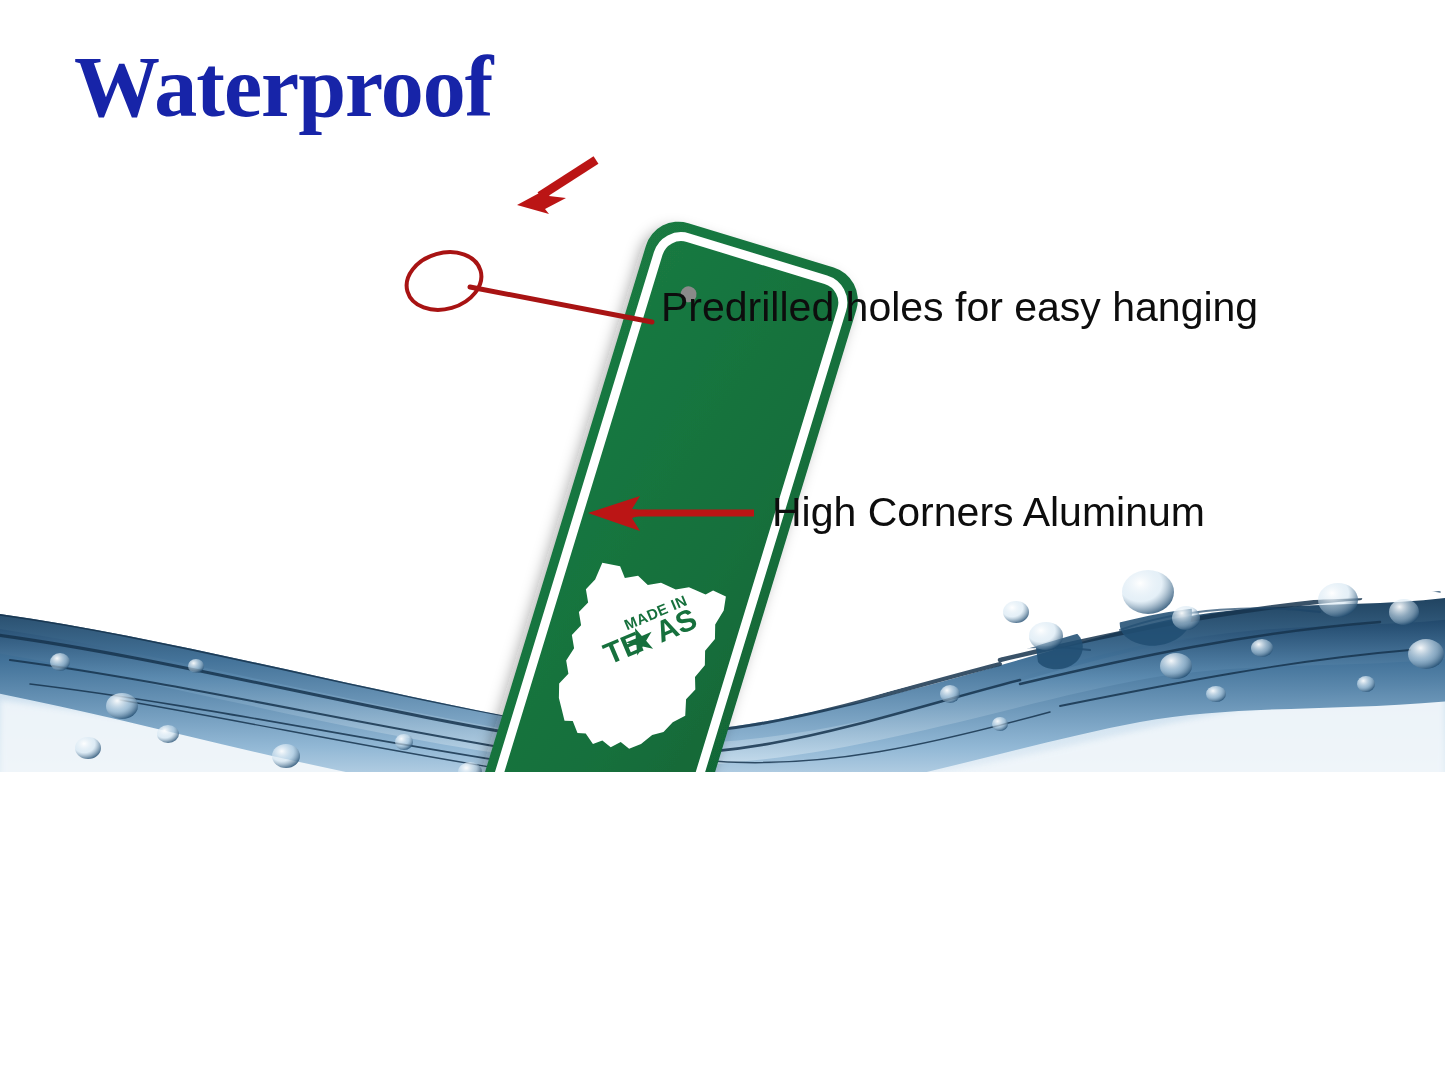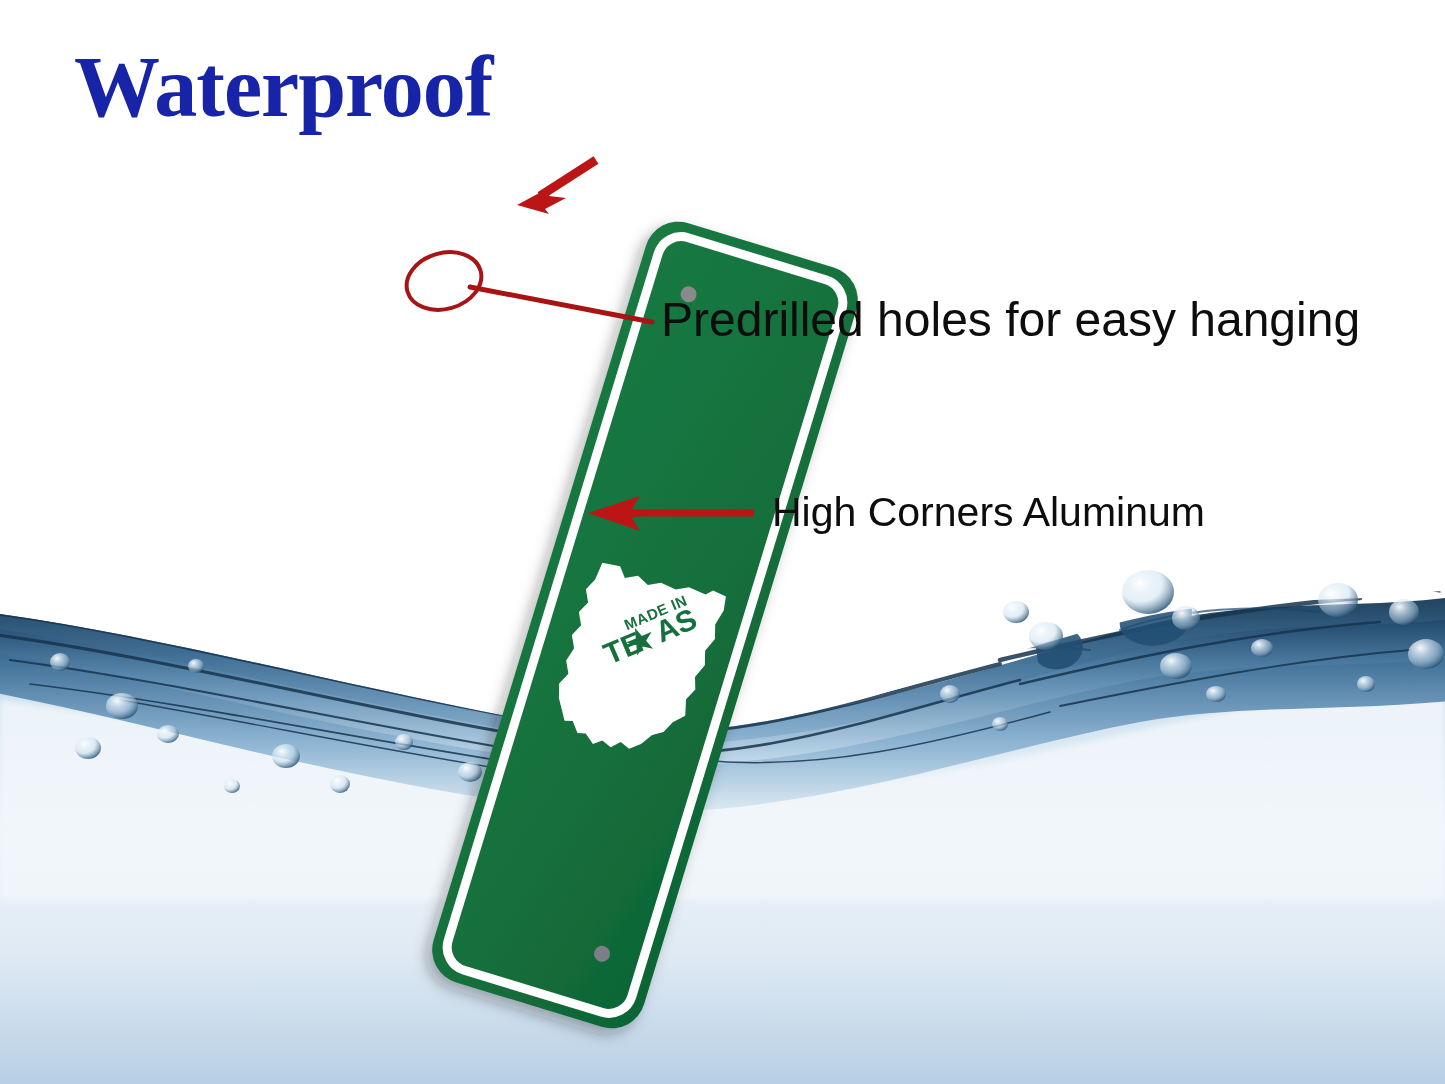--- a/index.html
+++ b/index.html
@@ -3,21 +3,21 @@
 <meta charset="utf-8">
 <style>
   html, body {
     margin: 0;
     padding: 0;
     background: #ffffff;
   }
   #stage {
     position: relative;
     width: 1445px;
-    height: 1084px;
+    height: 772px;
     overflow: hidden;
     background: #ffffff;
     font-family: "Liberation Sans", sans-serif;
   }
 
   
   .water-scene {
     position: absolute;
     left: 0;
     top: 0;
@@ -42,21 +42,21 @@
 
   
   .callout {
     position: absolute;
     color: #0d0d0d;
     white-space: nowrap;
     font-family: "Liberation Sans", sans-serif;
     font-weight: 400;
   }
   .callout-rounded  { left: 600px;  top: 122px; font-size: 41px; }
-  .callout-holes    { left: 661px;  top: 292px; font-size: 48px; }
+  .callout-holes    { left: 661px;  top: 284px; font-size: 41px; }
   .callout-aluminum { left: 772px;  top: 489px; font-size: 41px; }
 
   
   .overlay {
     position: absolute;
     left: 0;
     top: 0;
     width: 1445px;
     height: 1084px;
   }

